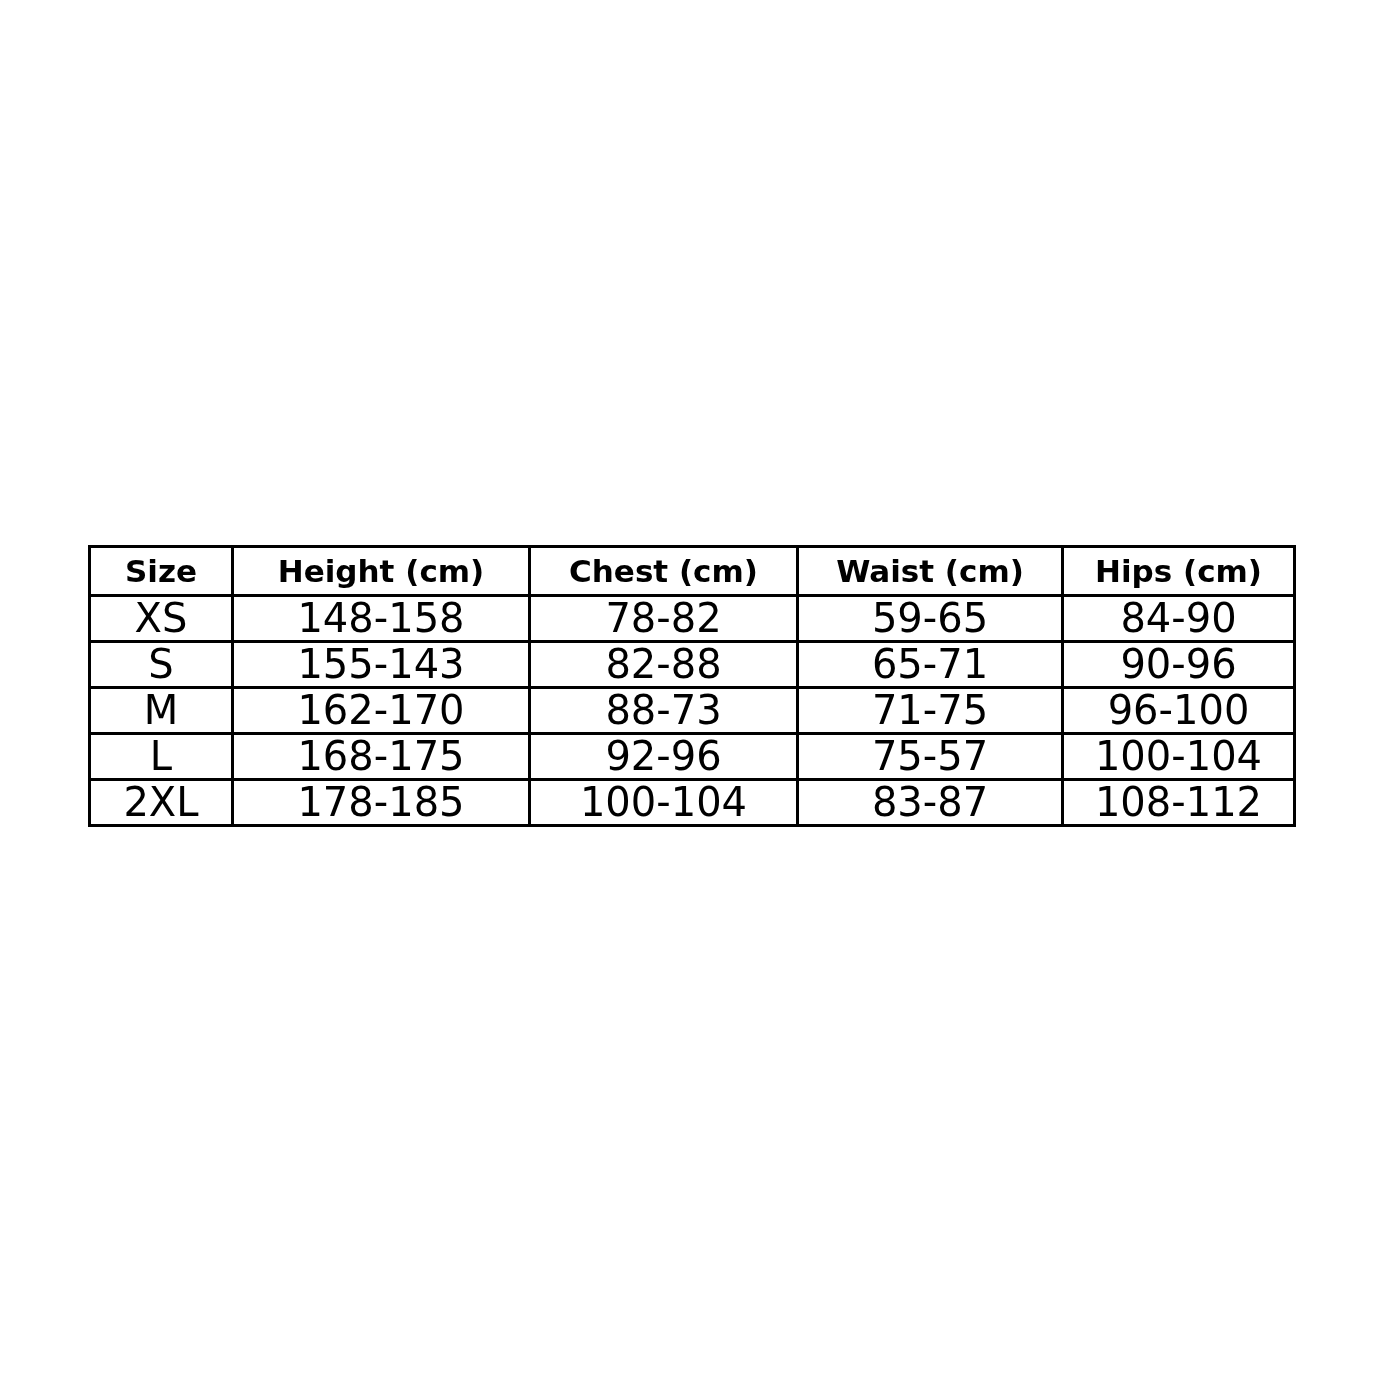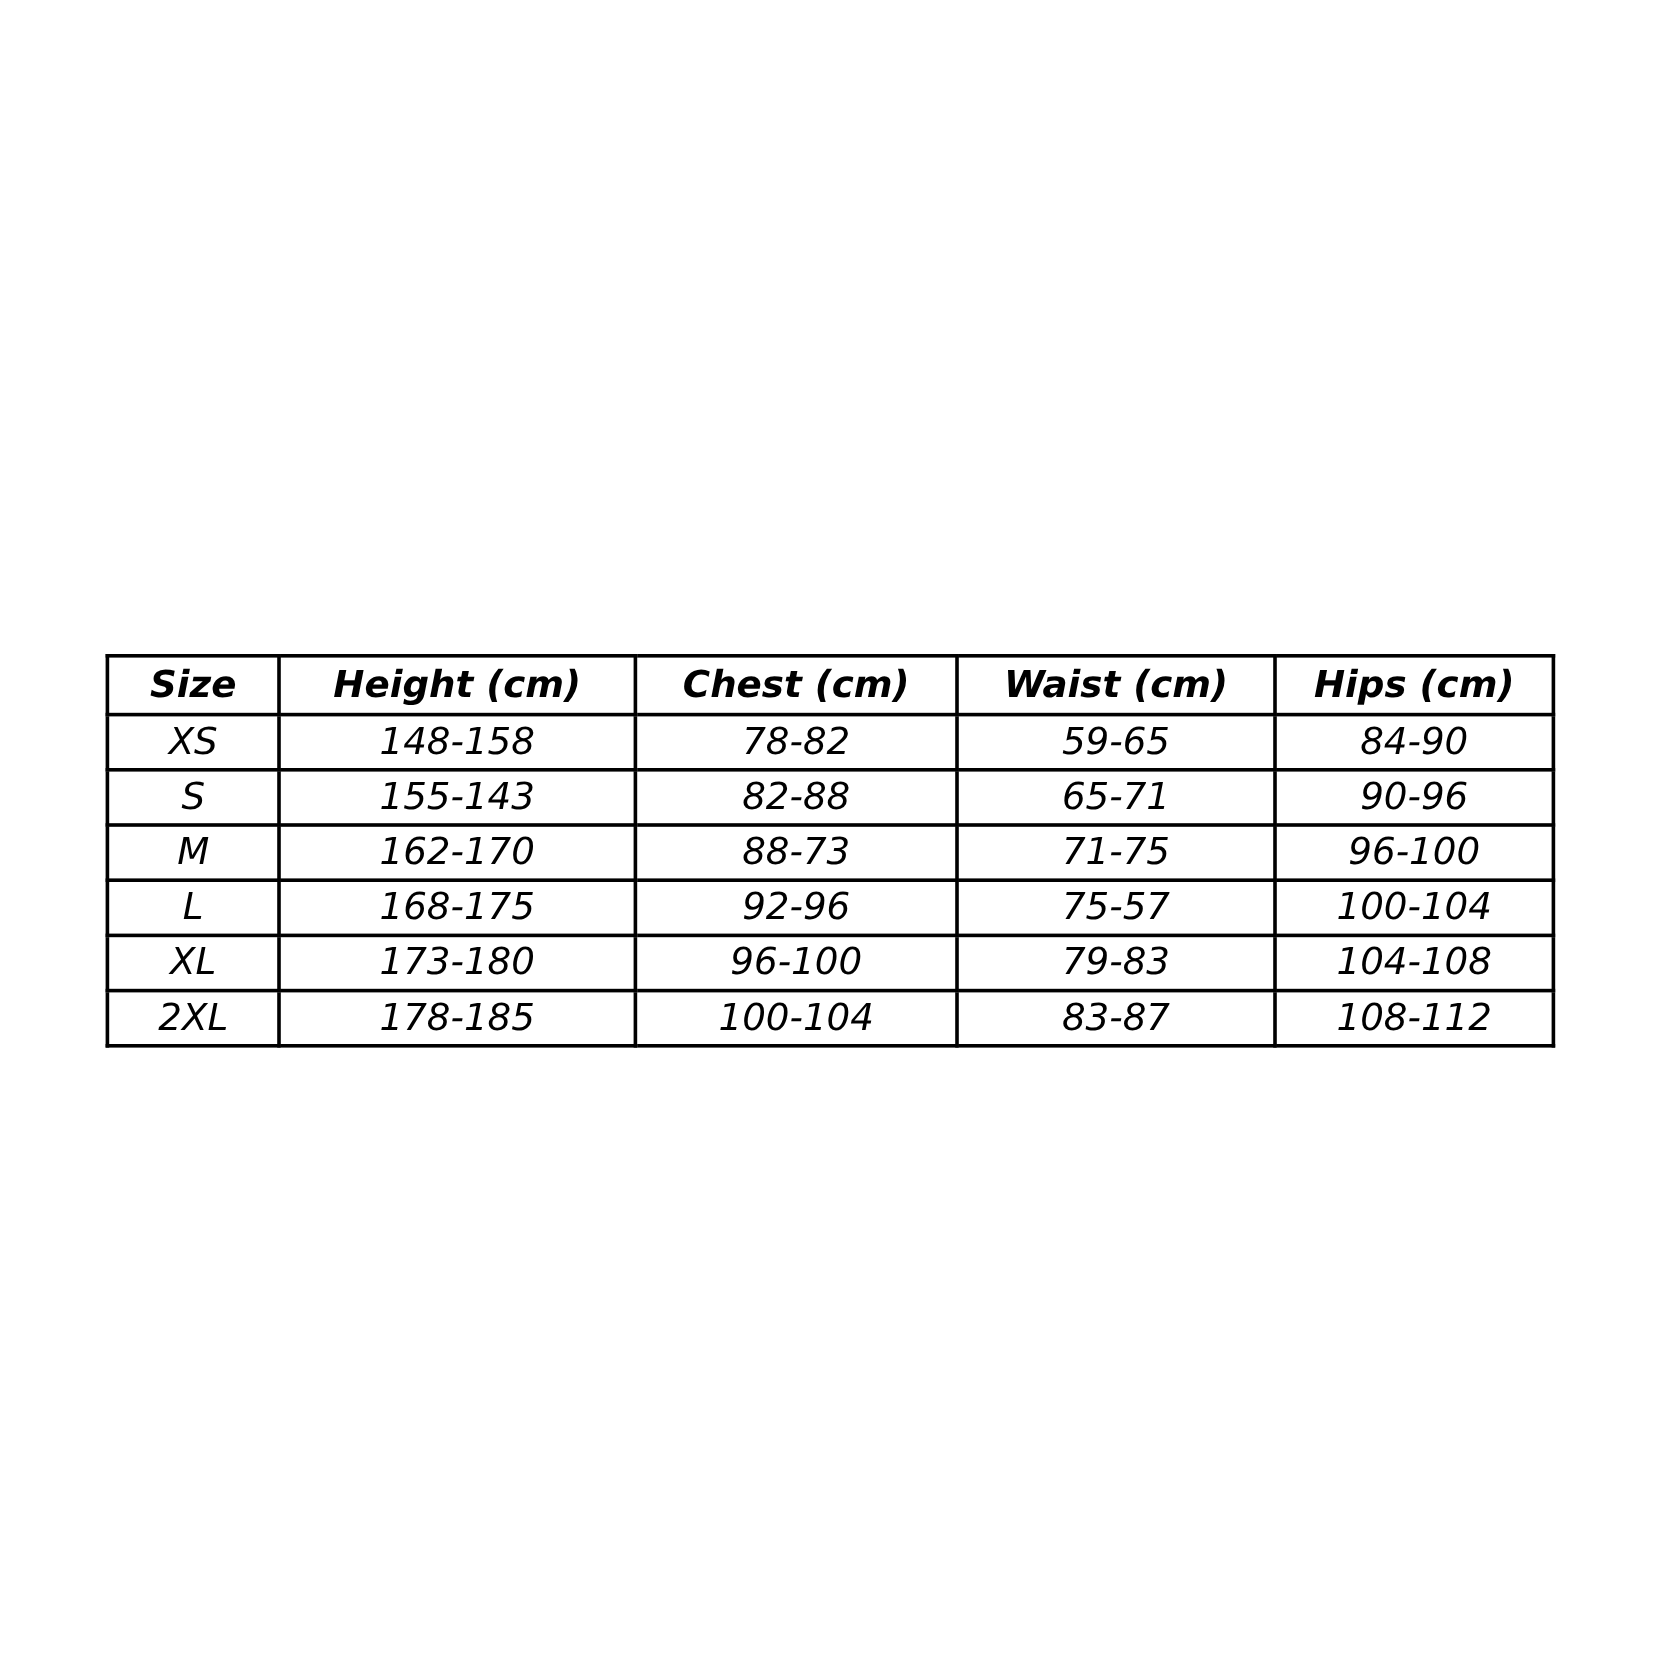--- a/index.html
+++ b/index.html
@@ -20,21 +20,20 @@
     top: 0;
     width: 1400px;
     height: 1400px;
     background: #ffffff;
   }
   .table-wrap {
     position: absolute;
     left: 88px;
     top: 545px;
     width: 1213px;
-    font-style: italic;
   }
   table.size-chart {
     border-collapse: collapse;
     table-layout: fixed;
     width: 1205px;
     background: #ffffff;
   }
   table.size-chart th,
   table.size-chart td {
     border: 3px solid #000000;
@@ -46,21 +45,21 @@
     line-height: 43px;
     white-space: nowrap;
   }
   table.size-chart th {
     font-size: 31px;
     font-weight: bold;
     height: 46px;
     line-height: 46px;
   }
   table.size-chart td {
-    font-size: 31px;
+    font-size: 40px;
     font-weight: normal;
   }
   col.c-size   { width: 143px; }
   col.c-height { width: 297px; }
   col.c-chest  { width: 268px; }
   col.c-waist  { width: 265px; }
   col.c-hips   { width: 232px; }
 </style>
 </head>
 <body>
@@ -107,27 +106,20 @@
           <td>96-100</td>
         </tr>
         <tr>
           <td>L</td>
           <td>168-175</td>
           <td>92-96</td>
           <td>75-57</td>
           <td>100-104</td>
         </tr>
         <tr>
-          <td>XL</td>
-          <td>173-180</td>
-          <td>96-100</td>
-          <td>79-83</td>
-          <td>104-108</td>
-        </tr>
-        <tr>
           <td>2XL</td>
           <td>178-185</td>
           <td>100-104</td>
           <td>83-87</td>
           <td>108-112</td>
         </tr>
       </tbody>
     </table>
   </div>
 </div>

